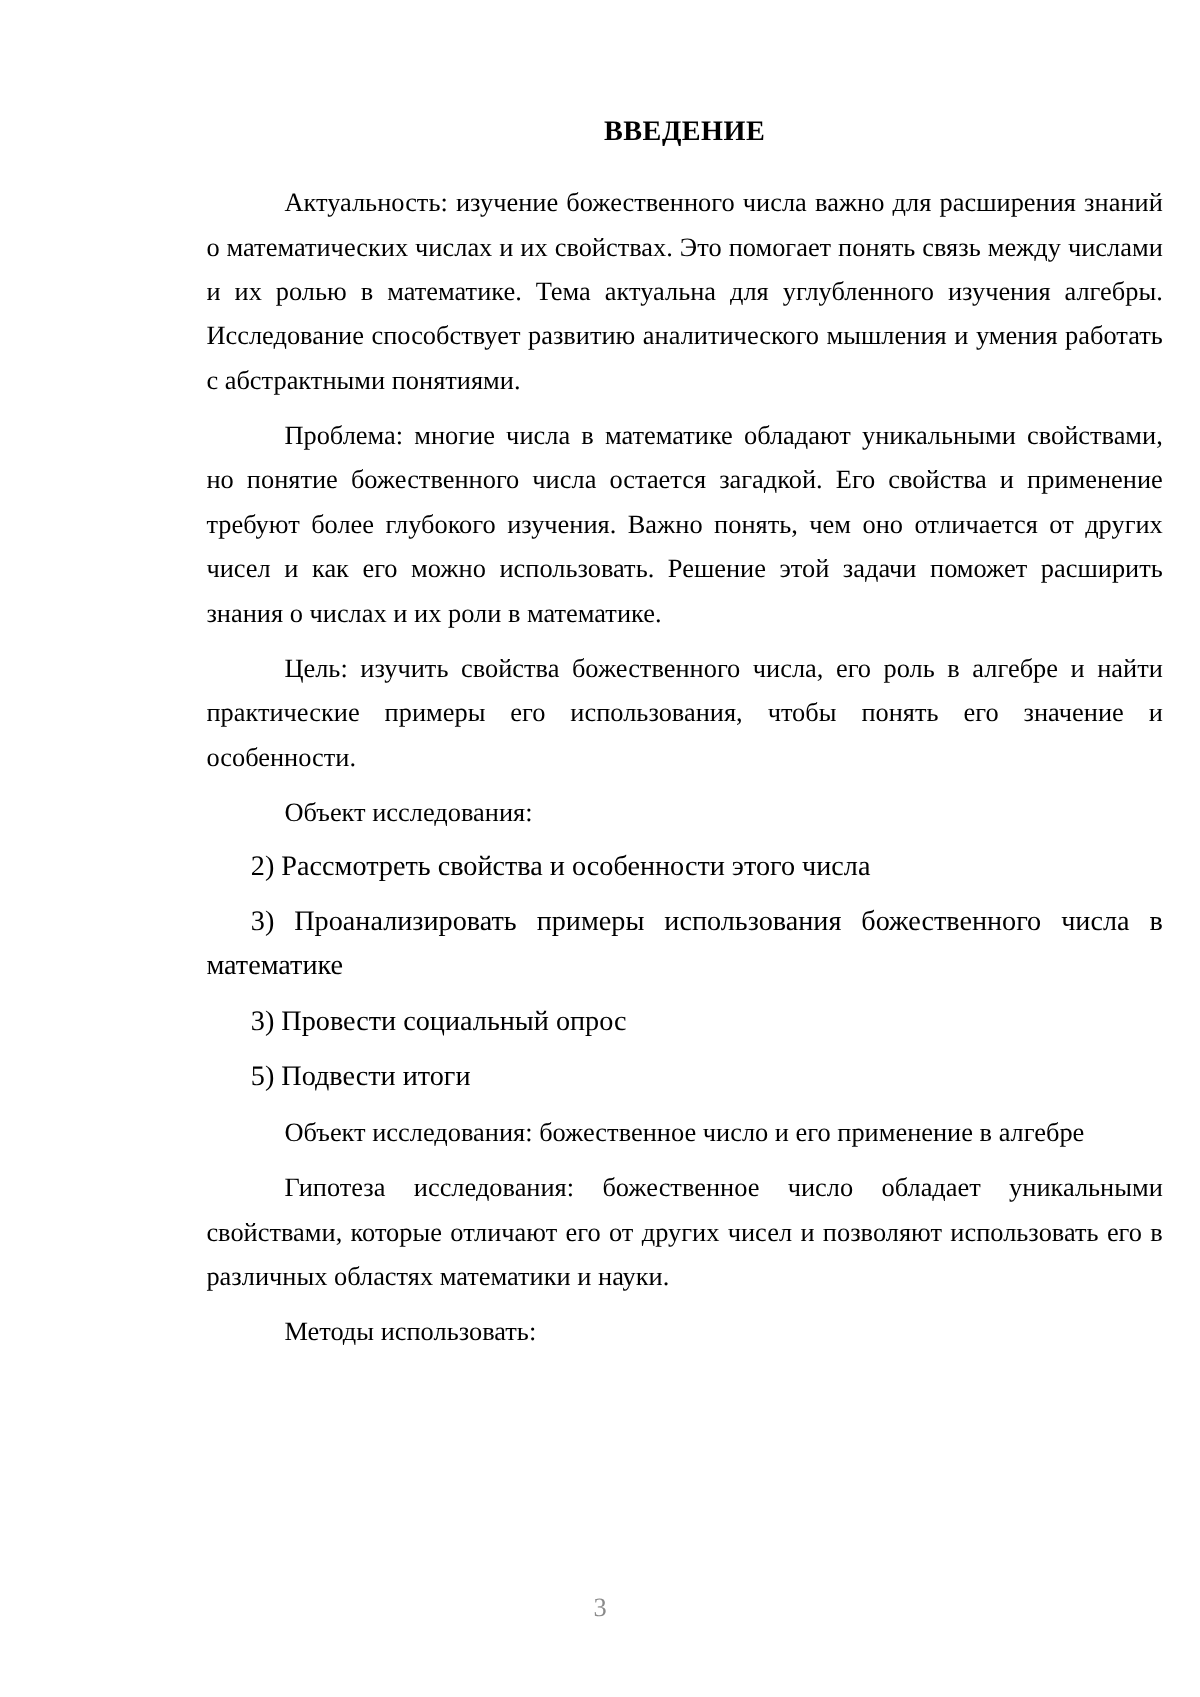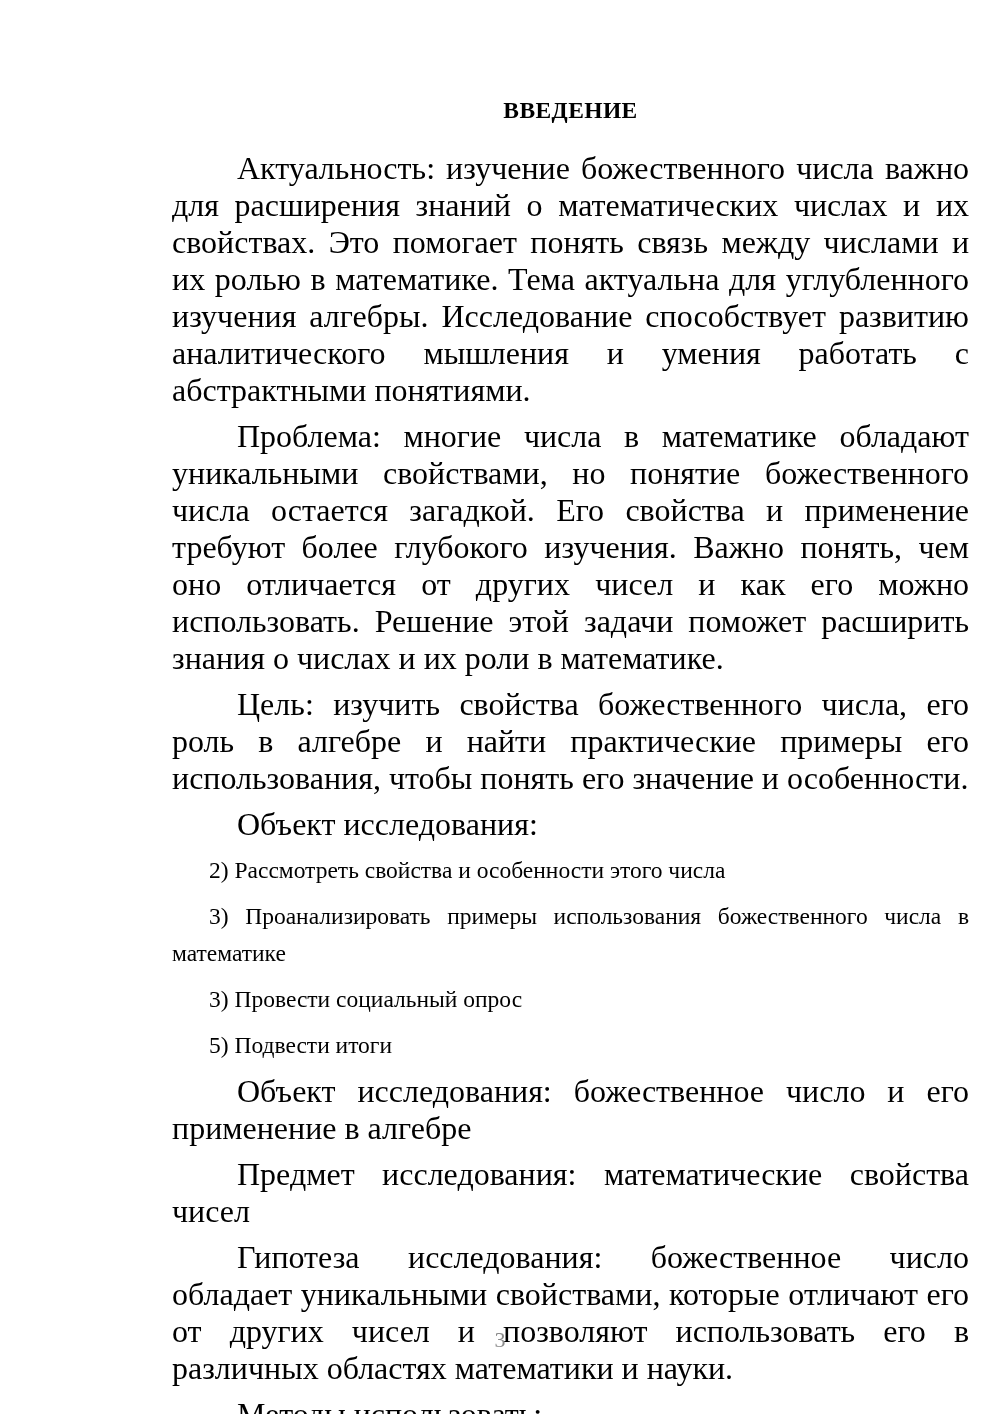--- a/index.html
+++ b/index.html
@@ -28,21 +28,21 @@
   }
   .doc-title {
     font-size: 23.5px;
     font-weight: bold;
     text-align: center;
     letter-spacing: 0.4px;
     line-height: 37px;
     margin: 0 0 21px 0;
   }
   .para {
-    font-size: 32px;
+    font-size: 22px;
     line-height: 37px;
     text-align: justify;
     text-align-last: left;
     text-indent: 65px;
     margin: 0 0 9px 0;
     hyphens: none;
   }
   .list-item {
     font-size: 23.5px;
     line-height: 37px;
@@ -84,21 +84,20 @@
     <p class="list-item">2) Рассмотреть свойства и особенности этого числа</p>
 
     <p class="list-item">3) Проанализировать примеры использования божественного числа в математике</p>
 
     <p class="list-item">3) Провести социальный опрос</p>
 
     <p class="list-item">5) Подвести итоги</p>
 
     <p class="para">Объект исследования: божественное число и его применение в алгебре</p>
 
-    <p class="para">Предмет исследования: математические свойства чисел</p>
 
     <p class="para">Гипотеза исследования: божественное число обладает уникальными свойствами, которые отличают его от других чисел и позволяют использовать его в различных областях математики и науки.</p>
 
     <p class="para">Методы использовать:</p>
 
   </div>
 
   <div class="page-number">3</div>
 
 </div>

